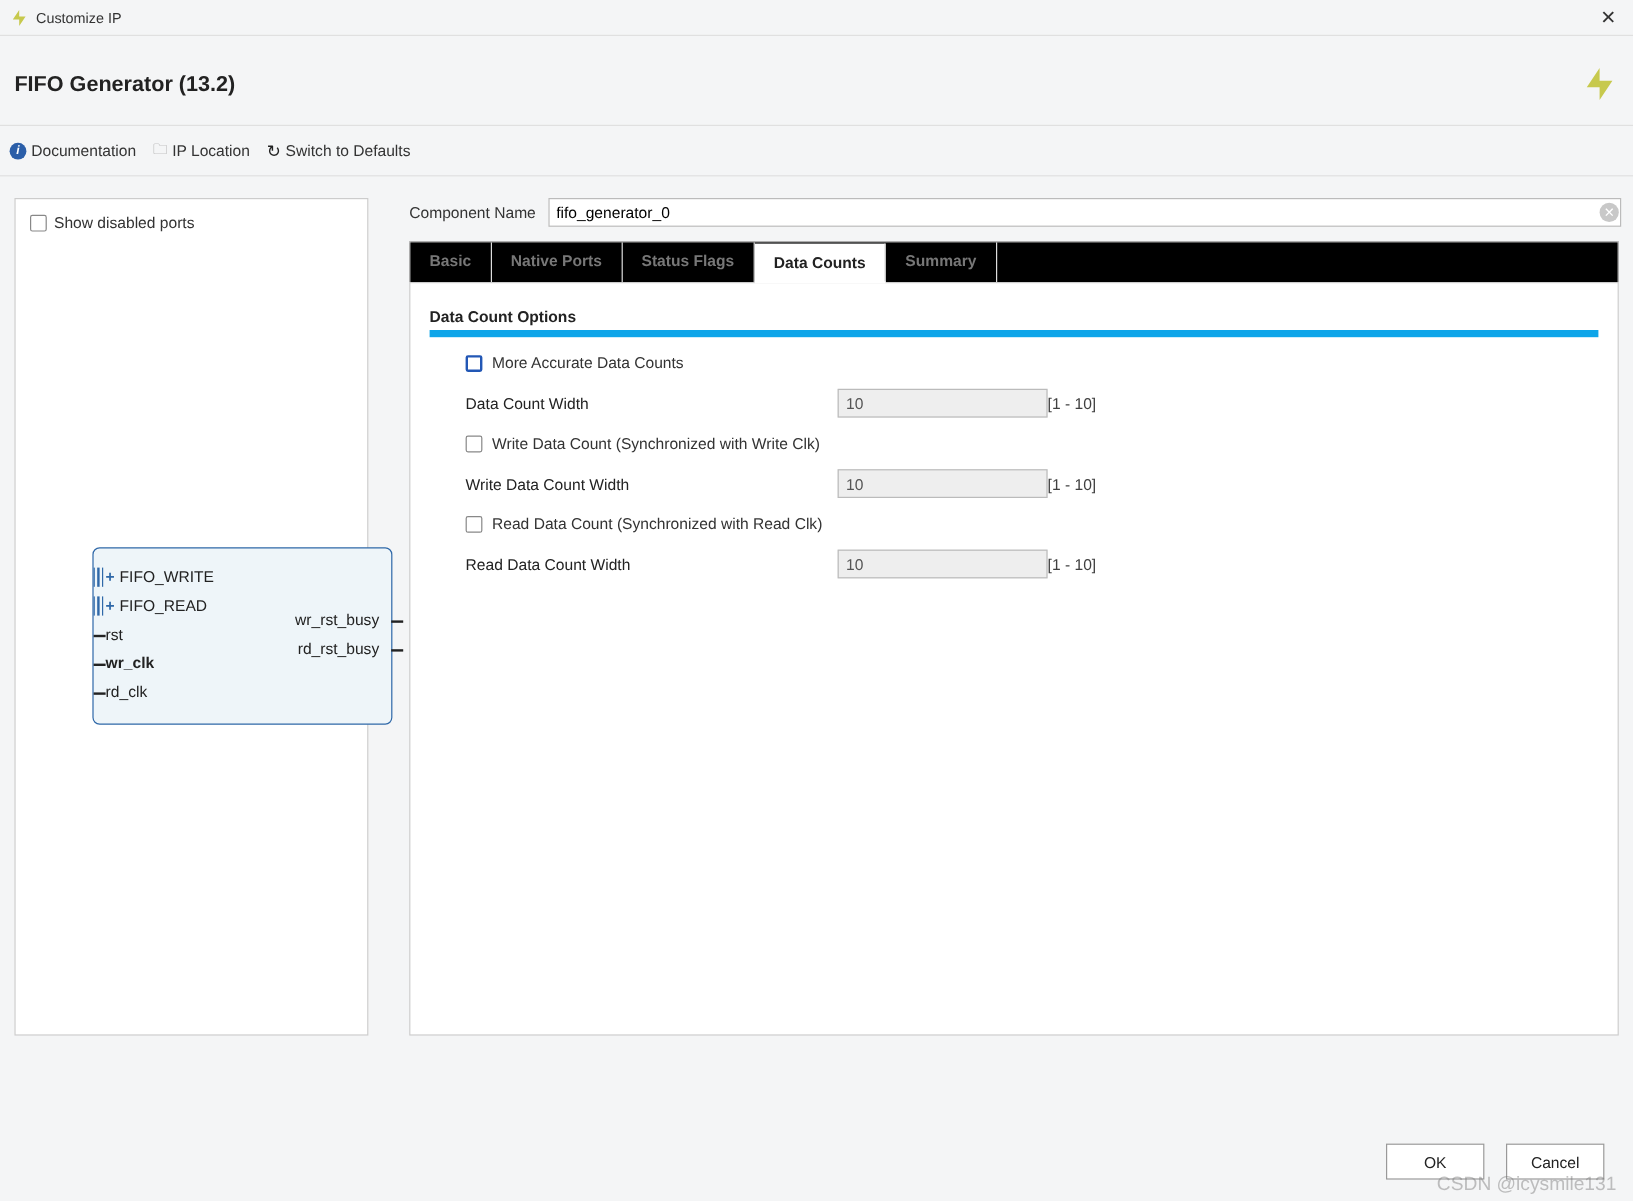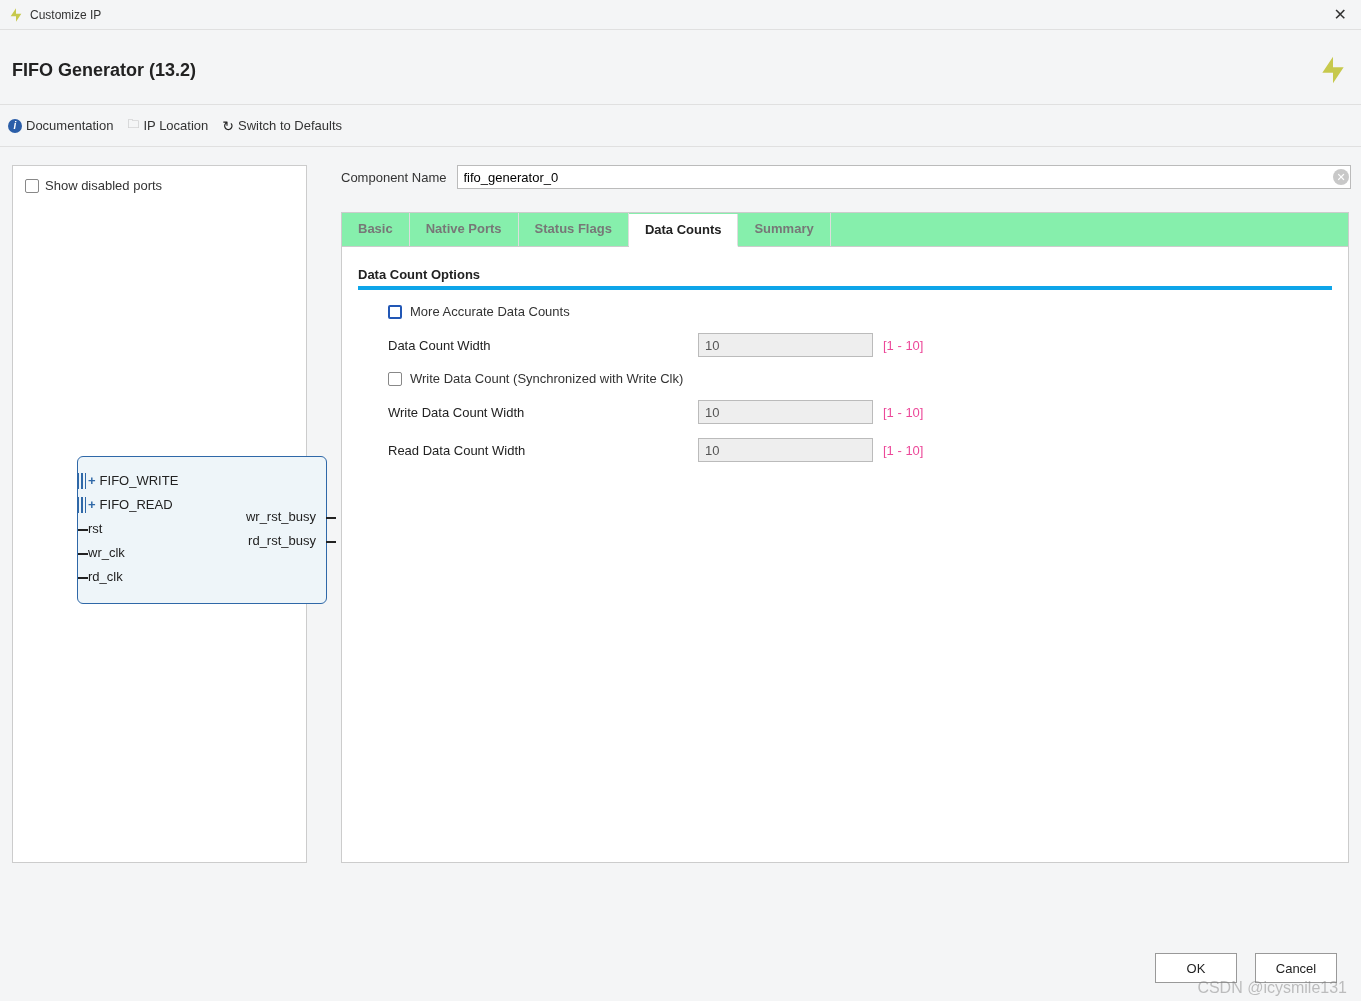--- a/index.html
+++ b/index.html
@@ -32,40 +32,40 @@
 
 .ipblock { position:absolute; left:64px; top:290px; width:250px; height:148px; border:1px solid #2f68a8; border-radius:6px; background:#eef5f9; }
 .ipblock .row { display:flex; align-items:center; font-size:13px; color:#222; position:absolute; }
 .ipblock .plus { color:#2f68a8; font-weight:bold; margin-right:4px; }
 .bus-lines { position:absolute; left:-10px; width:8px; display:flex; gap:2px; }
 .bus-lines span { display:block; width:2px; height:16px; background:#2f68a8; }
 .wire { position:absolute; width:10px; height:1.5px; background:#222; }
 
 
 .config { flex:1; display:flex; flex-direction:column; }
-.compname { display:flex; align-items:center; gap:10px; font-size:13px; margin-bottom:23px; }
+.compname { display:flex; align-items:center; gap:10px; font-size:13px; margin-bottom:12px; }
 .compname input { flex:1; height:24px; border:1px solid #bbb; padding:0 6px; font-size:13px; background:#fff; }
 .clear-x { width:16px; height:16px; border-radius:50%; background:#c8c8c8; color:#fff; display:flex; align-items:center; justify-content:center; font-size:11px; cursor:pointer; margin-left:-28px; position:relative; }
 
-.tabs { display:flex; border:1px solid #ccc; border-bottom:none; background:#86efac; }
+.tabs { display:flex; border:1px solid #ccc; border-bottom:none; background:#000000; }
 .tab { padding:8px 16px; font-size:13px; color:#777; border-right:1px solid #ddd; cursor:pointer; font-weight:bold; }
 .tab.active { background:#fff; color:#222; border-bottom:2px solid #fff; position:relative; top:1px; }
 
 .tabbody { border:1px solid #ccc; background:#fff; flex:1; padding:20px 16px; }
-.section-title { font-size:13px; font-weight:bold; color:#222; border-bottom:4px solid #0ea5e9; padding-bottom:4px; margin-bottom:14px; }
+.section-title { font-size:13px; font-weight:bold; color:#222; border-bottom:6px solid #0ea5e9; padding-bottom:4px; margin-bottom:14px; }
 
 .field { display:flex; align-items:center; font-size:13px; margin-bottom:14px; padding-left:30px; }
 .field.indent2 { padding-left:30px; }
 .field .chk { width:14px; height:14px; border:1.5px solid #888; border-radius:2px; margin-right:8px; background:#fff; }
 .field .chk.accent { border-color:#2257b5; border-width:2px; }
 .field .chk.disabled { border-color:#ccc; background:#f5f5f5; }
 .field .lbl { width:310px; color:#222; }
 .field .lbl.disabled { color:#aaa; }
 .field input.val { width:175px; height:24px; border:1px solid #bbb; background:#eee; padding:0 6px; font-size:13px; color:#555; }
-.field .range { color:#ec4899; margin-left:10px; }
+.field .range { color:#404040; }
 
 
 .footer { position:absolute; bottom:18px; right:24px; display:flex; gap:18px; }
 .footer button { width:82px; height:30px; background:#fff; border:1px solid #999; font-size:13px; color:#222; cursor:pointer; }
 
 .watermark { position:absolute; bottom:4px; right:14px; font-size:16px; color:rgba(120,120,120,0.45); }
 
 svg.vivado-logo path { fill:#c7c94d; }
 </style>
 </head>
@@ -126,21 +126,21 @@
             <span></span>
             <span></span>
           </div>
         <span class="plus">+</span>
         <span>FIFO_READ</span>
       </div>
       <div class="row" style="left:10px; top:64px;align-items:flex-end;">
         <div class="wire" style="left:-10px; top:8px;"></div>
         <span>rst</span>
       </div>
-      <div class="row" style="left:10px; top:88px;">
+      <div class="row" style="left:10px; top:88px;font-weight:bold;">
         <div class="wire" style="left:-10px; top:8px;"></div>
         <span>wr_clk</span>
       </div>
       <div class="row" style="left:10px; top:112px;">
         <div class="wire" style="left:-10px; top:8px;"></div>
         <span>rd_clk</span>
       </div>
 
       <div class="row" style="right:10px; top:52px;">
         <span>wr_rst_busy</span>
@@ -187,20 +187,24 @@
         <span class="chk"></span>
         <span>Write Data Count (Synchronized with Write Clk)</span>
       </div>
 
       <div class="field indent2">
         <span class="lbl">Write Data Count Width</span>
         <input class="val" type="text" readonly="" value="10" style="">
         <span class="range">[1 - 10]</span>
       </div>
 
+      <div class="field indent2">
+        <span class="chk"></span>
+        <span>Read Data Count (Synchronized with Read Clk)</span>
+      </div>
 
       <div class="field indent2">
         <span class="lbl">Read Data Count Width</span>
         <input class="val" type="text" readonly="" value="10" style="">
         <span class="range">[1 - 10]</span>
       </div>
     </div>
   </div>
 </div>
 

